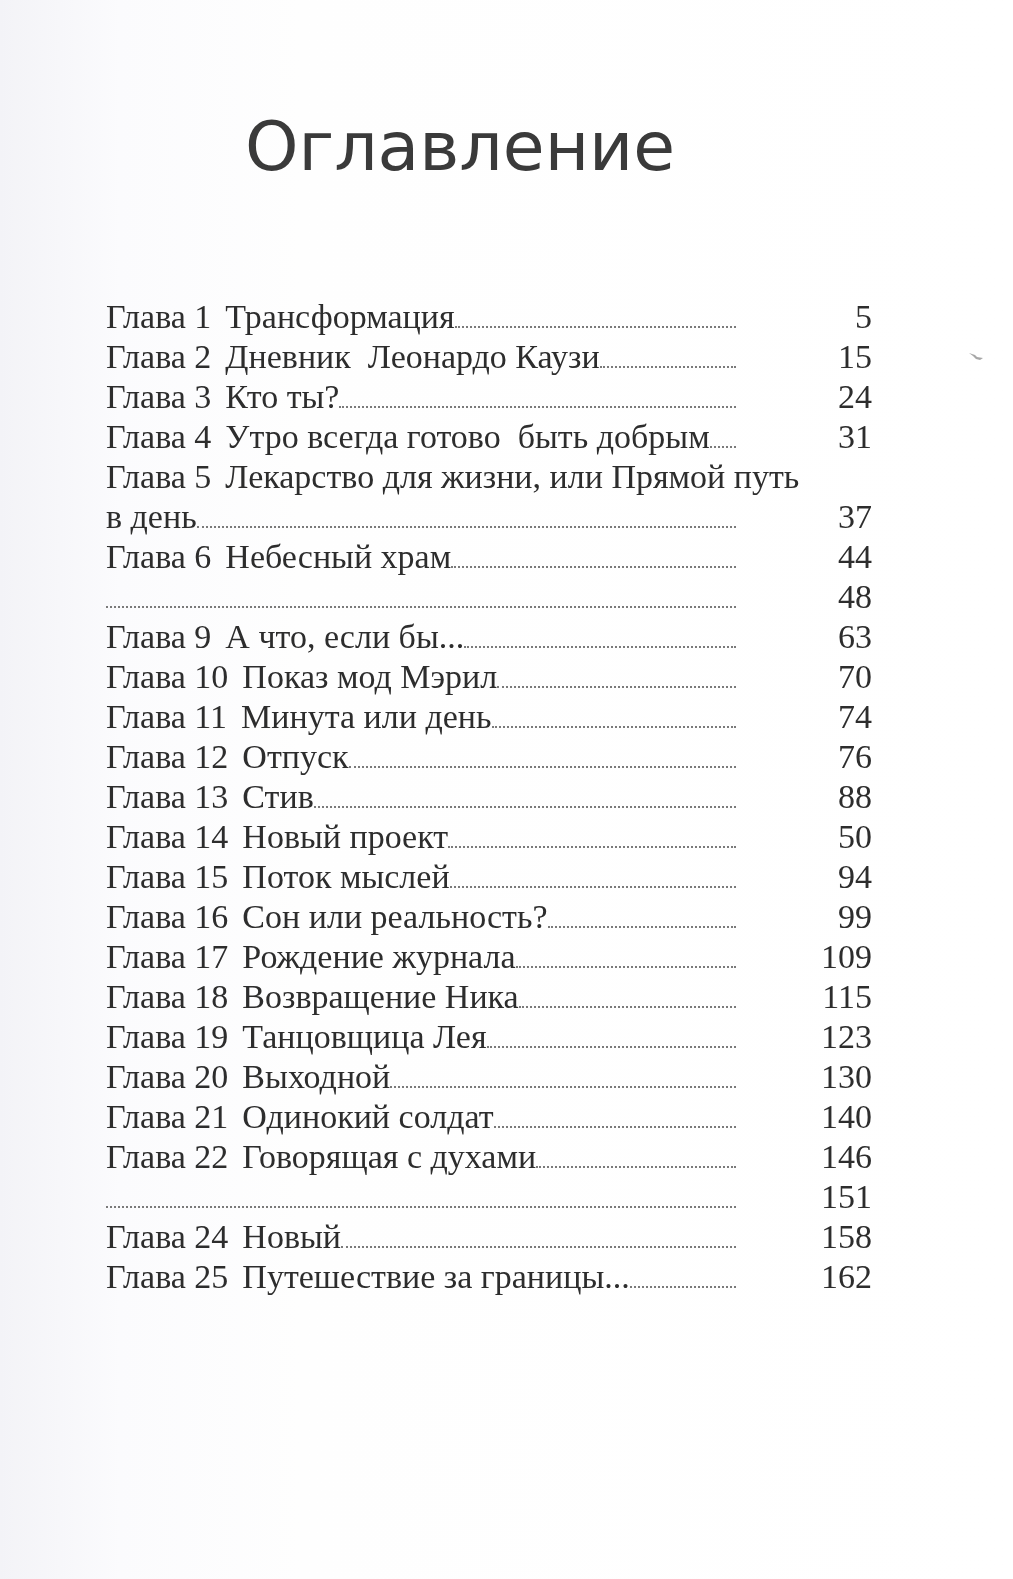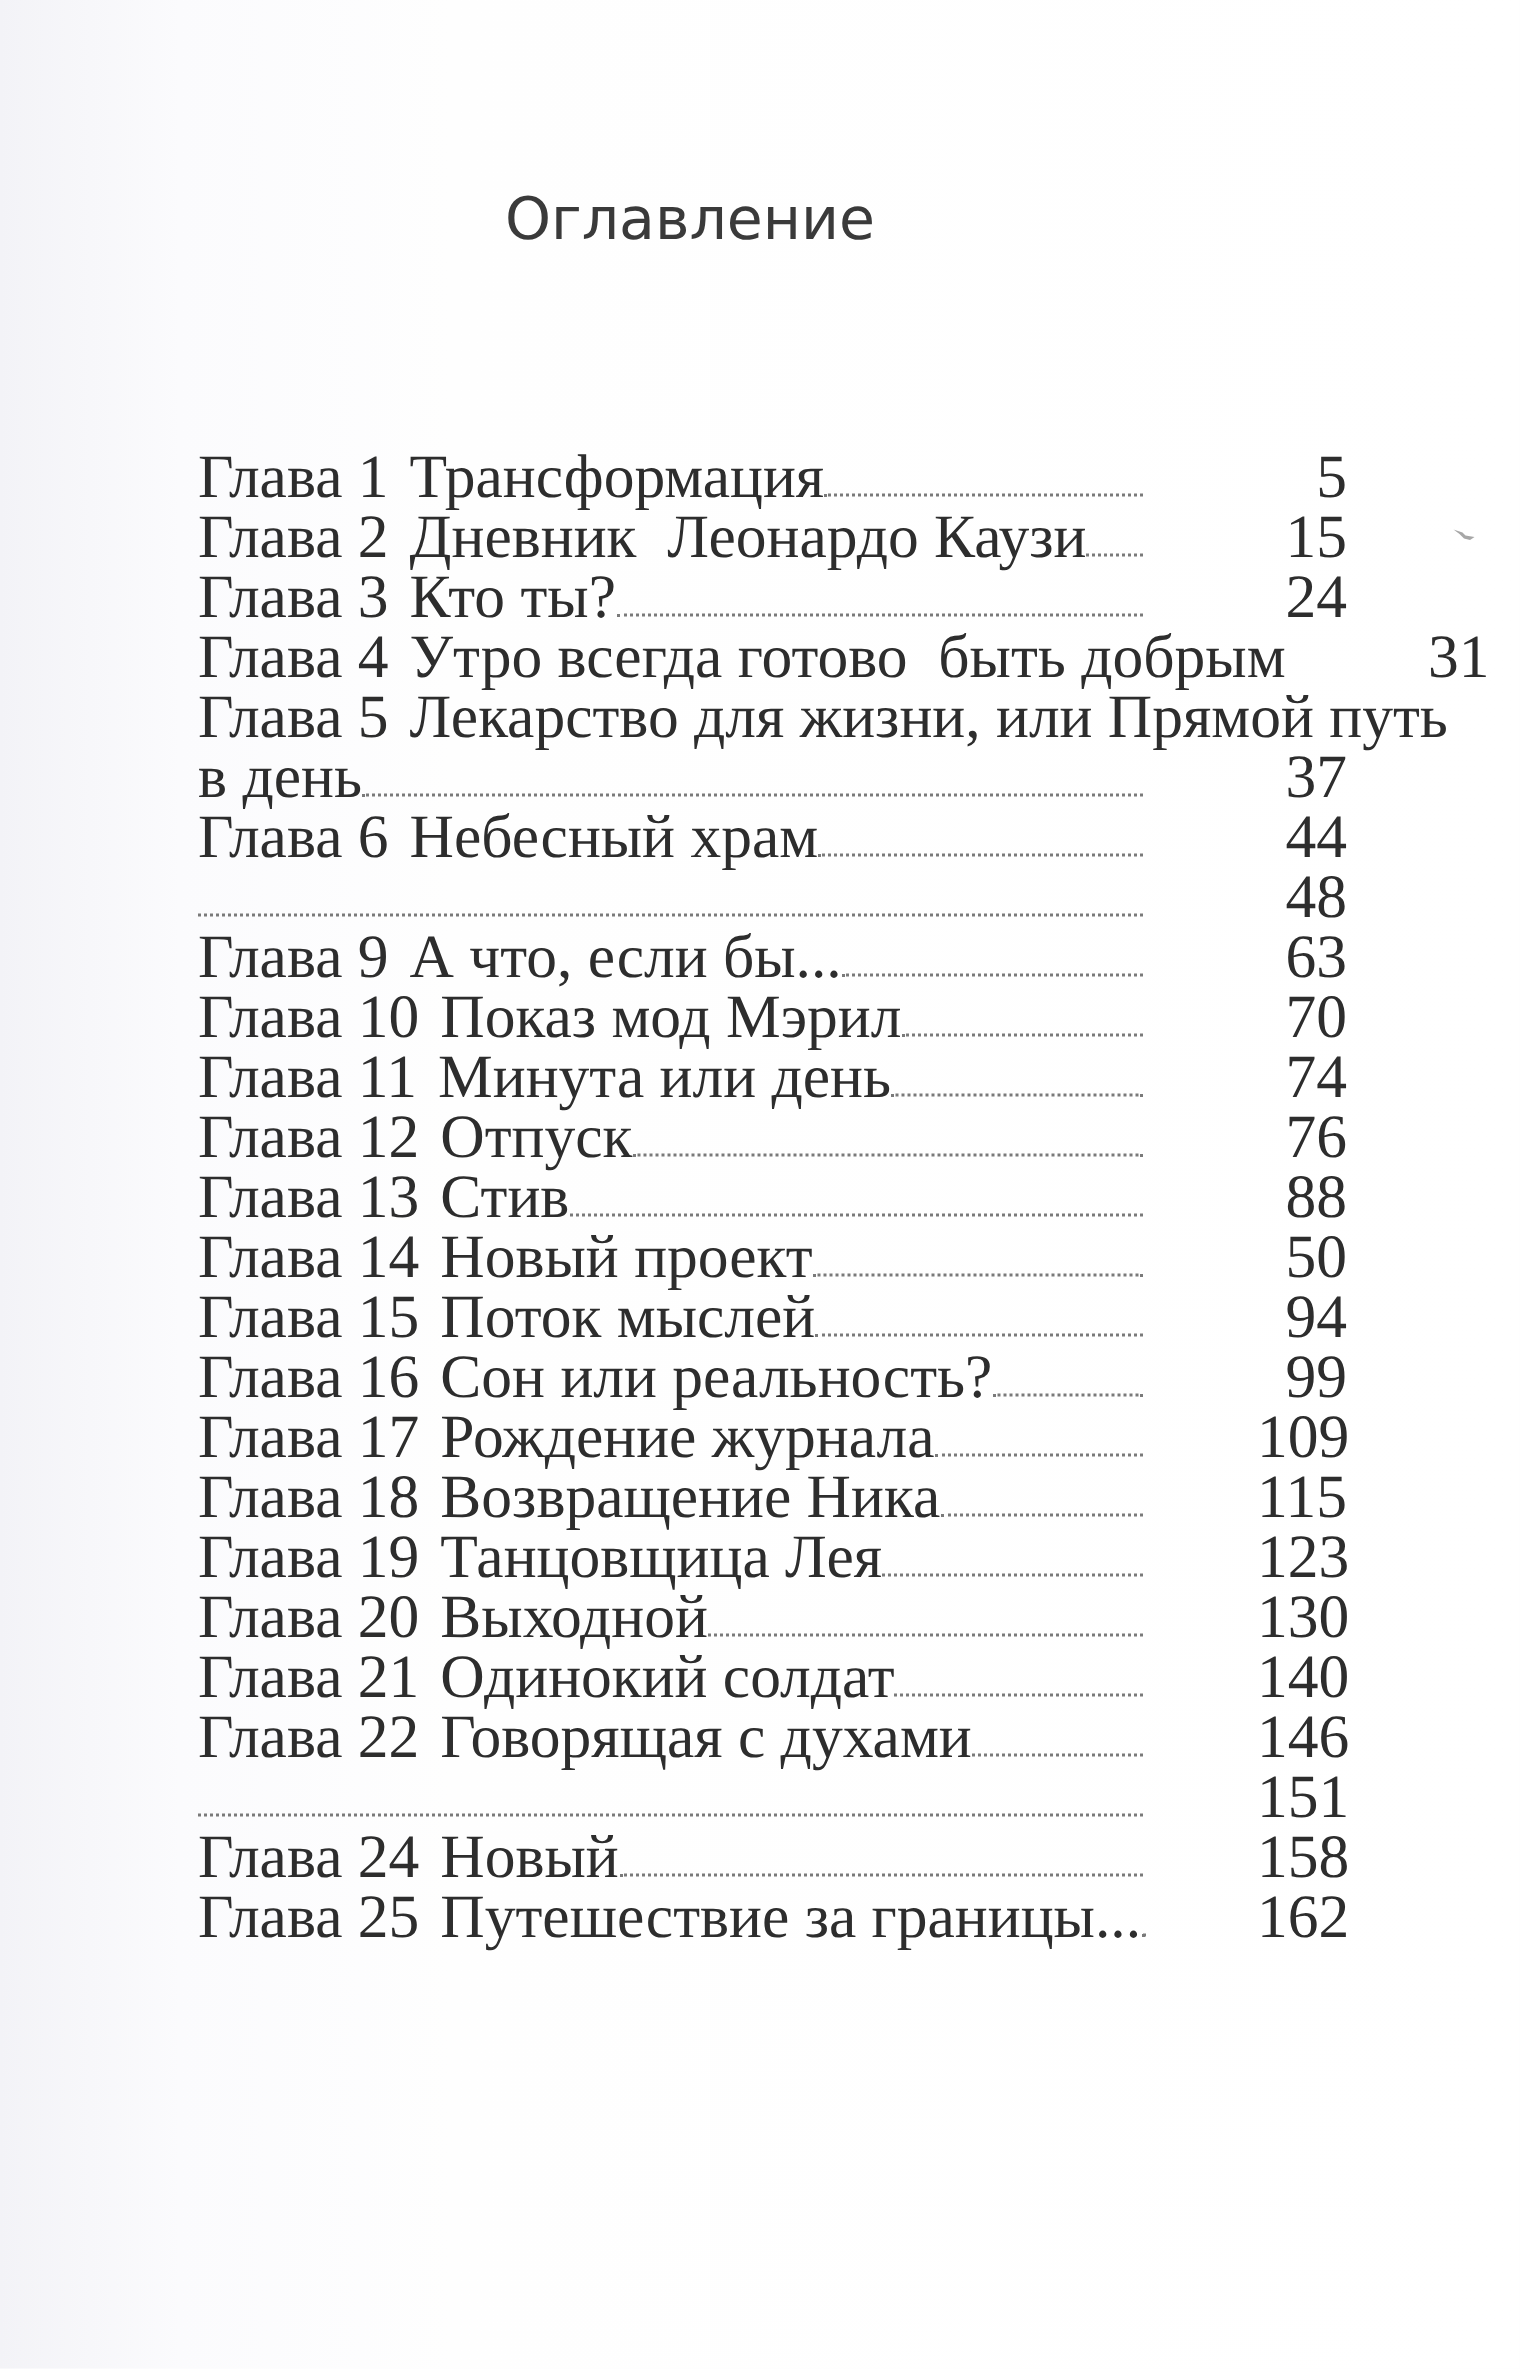--- a/index.html
+++ b/index.html
@@ -15,34 +15,34 @@
       overflow: hidden;
       color: #2b2b2b;
     }
     .page-title {
       position: absolute;
       top: 112px;
       left: 0;
       width: 920px;
       text-align: center;
       font-family: "DejaVu Sans", sans-serif;
-      font-size: 39px;
+      font-size: 68px;
       font-weight: normal;
       color: #3a3a3a;
       letter-spacing: 0px;
       margin: 0;
       line-height: 70px;
     }
     .toc {
       position: absolute;
       top: 297px;
-      left: 132px;
+      left: 106px;
       width: 766px;
       font-family: "Liberation Serif", "DejaVu Serif", serif;
-      font-size: 41px;
+      font-size: 34px;
       color: #2d2d2d;
     }
     .toc-entry {
       display: block;
     }
     .toc-line {
       display: flex;
       align-items: baseline;
       height: 40px;
       line-height: 40px;

